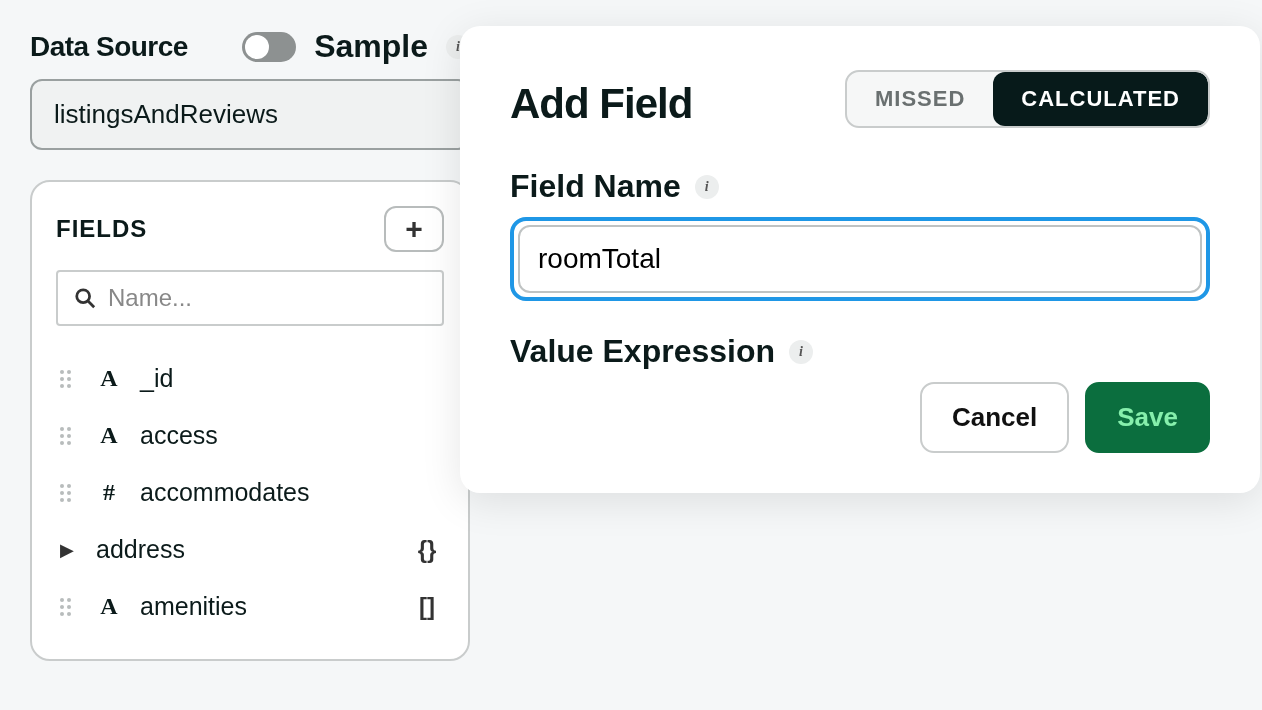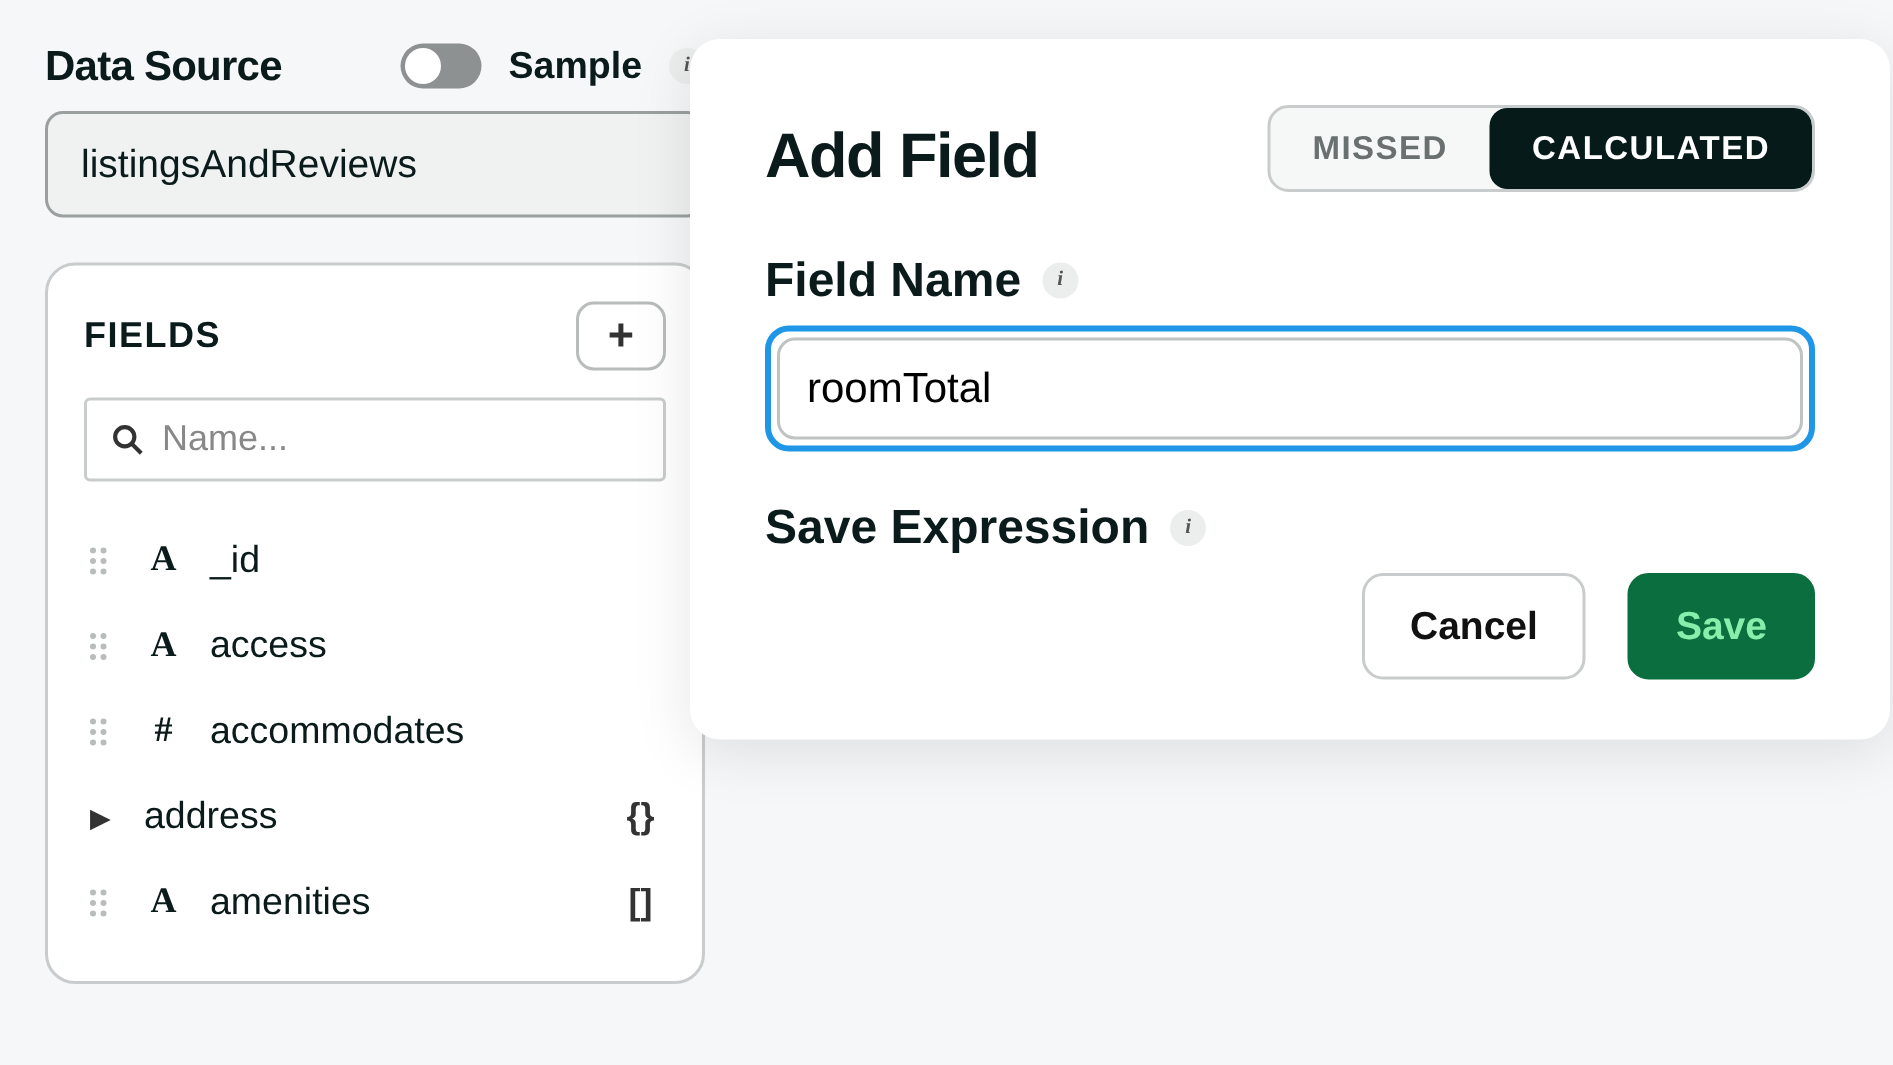--- a/index.html
+++ b/index.html
@@ -42,21 +42,21 @@
   .toggle .knob {
     position: absolute;
     width: 24px;
     height: 24px;
     background: #fff;
     border-radius: 50%;
     top: 3px;
     left: 3px;
   }
   .sample-label {
-    font-size: 25px;
+    font-size: 32px;
     font-weight: 800;
   }
   .info-icon {
     width: 24px; height: 24px;
     border-radius: 50%;
     background: #eceeee;
     color: #555;
     font-size: 14px;
     font-weight: 700;
     display: inline-flex;
@@ -252,21 +252,21 @@
   }
   .gutter {
     color: #9aa0a0;
     display:inline-block;
     width: 60px;
   }
 
   .modal-actions {
     display: flex;
     justify-content: flex-end;
-    gap: 28px;
+    gap: 16px;
   }
   .btn {
     padding: 18px 30px;
     border-radius: 14px;
     font-size: 26px;
     font-weight: 600;
     cursor: pointer;
   }
   .btn-secondary {
     background: #fff;
@@ -413,21 +413,21 @@
 
   <div class="section-label-row">
     <span class="section-label">Field Name</span>
     <span class="info-icon">i</span>
   </div>
   <div class="fn-input-wrap">
     <input class="fn-input" type="text" value="roomTotal" style="">
   </div>
 
   <div class="section-label-row">
-    <span class="section-label">Save Expression</span>
+    <span class="section-label">Value Expression</span>
     <span class="info-icon">i</span>
   </div>
 
   <div class="modal-actions">
     <button class="btn btn-secondary">Cancel</button>
     <button class="btn btn-primary">Save</button>
   </div>
 
 </div>
 

